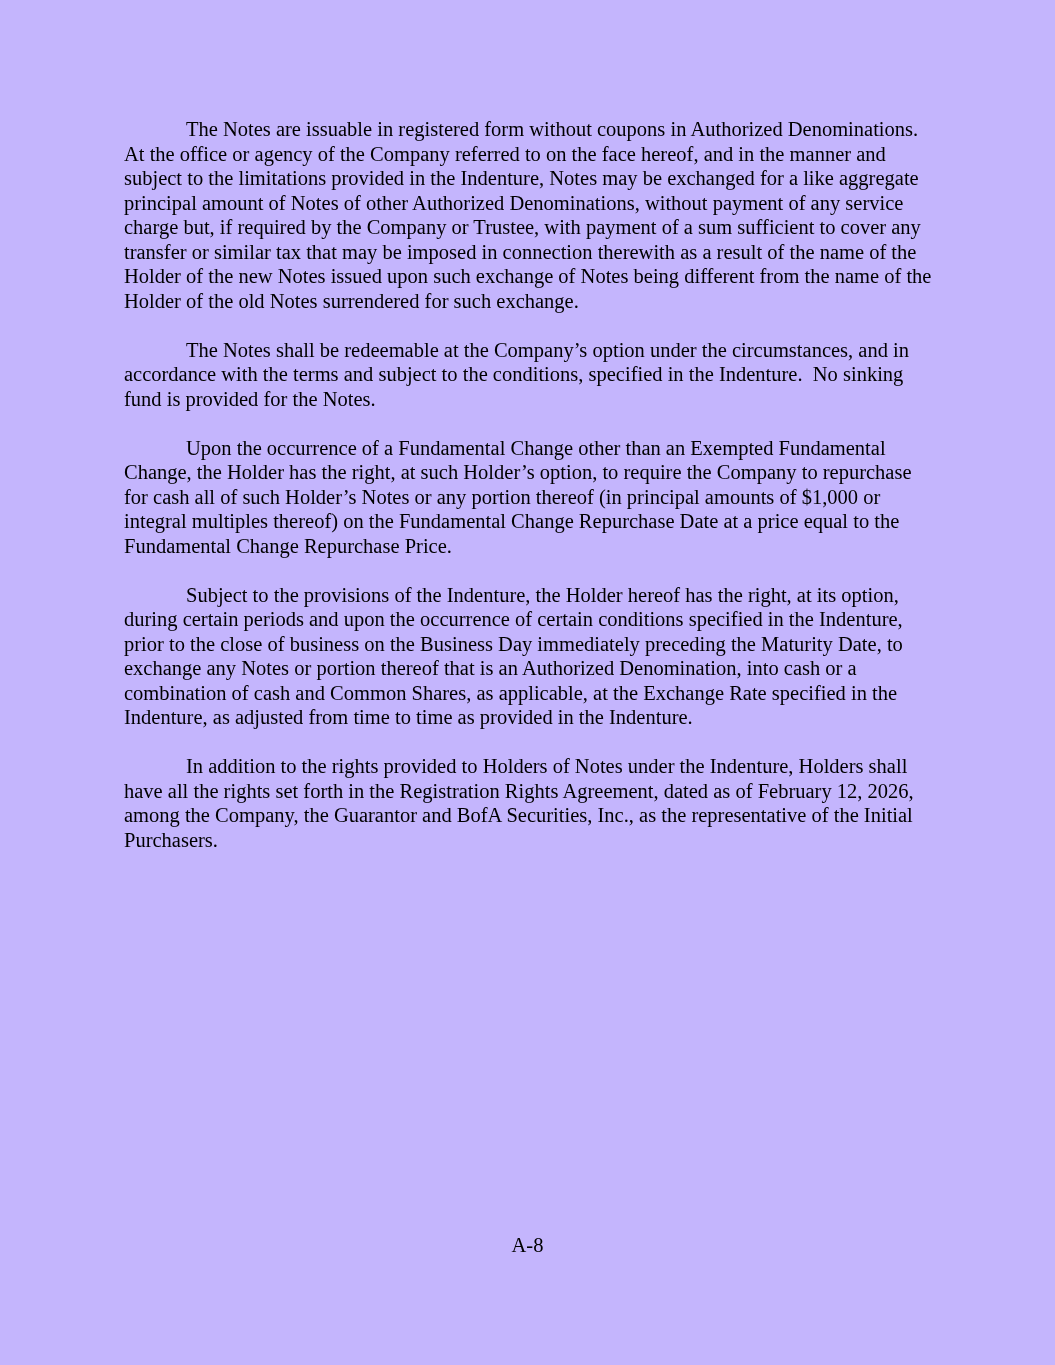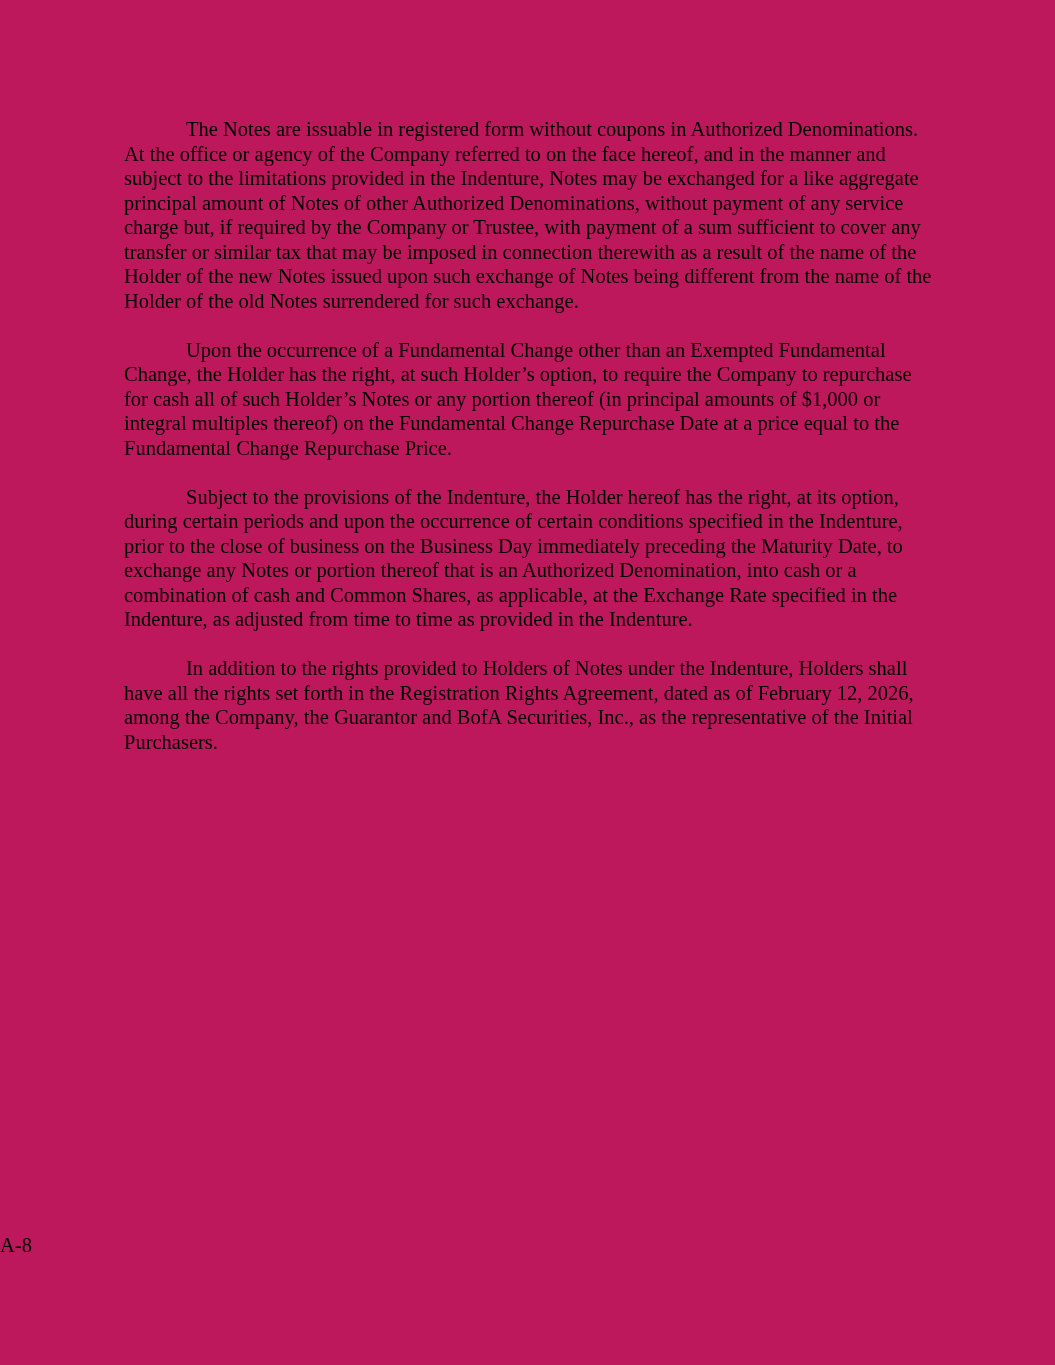--- a/index.html
+++ b/index.html
@@ -4,21 +4,21 @@
 <style>
   html, body {
     margin: 0;
     padding: 0;
     background: #ffffff;
   }
   .page {
     position: relative;
     width: 1055px;
     height: 1365px;
-    background: #be185d;
+    background: #c4b5fd;
     font-family: "Liberation Serif", "DejaVu Serif", serif;
     color: #000000;
     overflow: hidden;
   }
   .content {
     position: absolute;
     top: 117px;
     left: 124px;
     width: 810px;
   }
@@ -28,29 +28,30 @@
     line-height: 24.5px;
     text-indent: 62px;
     text-align: left;
     white-space: pre-wrap;
   }
   .page-number {
     position: absolute;
     top: 1233px;
     left: 0;
     width: 100%;
-    text-align: left;
+    text-align: center;
     font-size: 20.5px;
     line-height: 24.5px;
   }
 </style>
 </head>
 <body>
 
 <div class="page">
   <div class="content">
     <p>The Notes are issuable in registered form without coupons in Authorized Denominations. At the office or agency of the Company referred to on the face hereof, and in the manner and subject to the limitations provided in the Indenture, Notes may be exchanged for a like aggregate principal amount of Notes of other Authorized Denominations, without payment of any service charge but, if required by the Company or Trustee, with payment of a sum sufficient to cover any transfer or similar tax that may be imposed in connection therewith as a result of the name of the Holder of the new Notes issued upon such exchange of Notes being different from the name of the Holder of the old Notes surrendered for such exchange.</p>
+    <p>The Notes shall be redeemable at the Company’s option under the circumstances, and in accordance with the terms and subject to the conditions, specified in the Indenture.  No sinking fund is provided for the Notes.</p>
     <p>Upon the occurrence of a Fundamental Change other than an Exempted Fundamental Change, the Holder has the right, at such Holder’s option, to require the Company to repurchase for cash all of such Holder’s Notes or any portion thereof (in principal amounts of $1,000 or integral multiples thereof) on the Fundamental Change Repurchase Date at a price equal to the Fundamental Change Repurchase Price.</p>
     <p>Subject to the provisions of the Indenture, the Holder hereof has the right, at its option, during certain periods and upon the occurrence of certain conditions specified in the Indenture, prior to the close of business on the Business Day immediately preceding the Maturity Date, to exchange any Notes or portion thereof that is an Authorized Denomination, into cash or a combination of cash and Common Shares, as applicable, at the Exchange Rate specified in the Indenture, as adjusted from time to time as provided in the Indenture.</p>
     <p>In addition to the rights provided to Holders of Notes under the Indenture, Holders shall have all the rights set forth in the Registration Rights Agreement, dated as of February 12, 2026, among the Company, the Guarantor and BofA Securities, Inc., as the representative of the Initial Purchasers.</p>
   </div>
   <div class="page-number">A-8</div>
 </div>
 
 </body></html>

